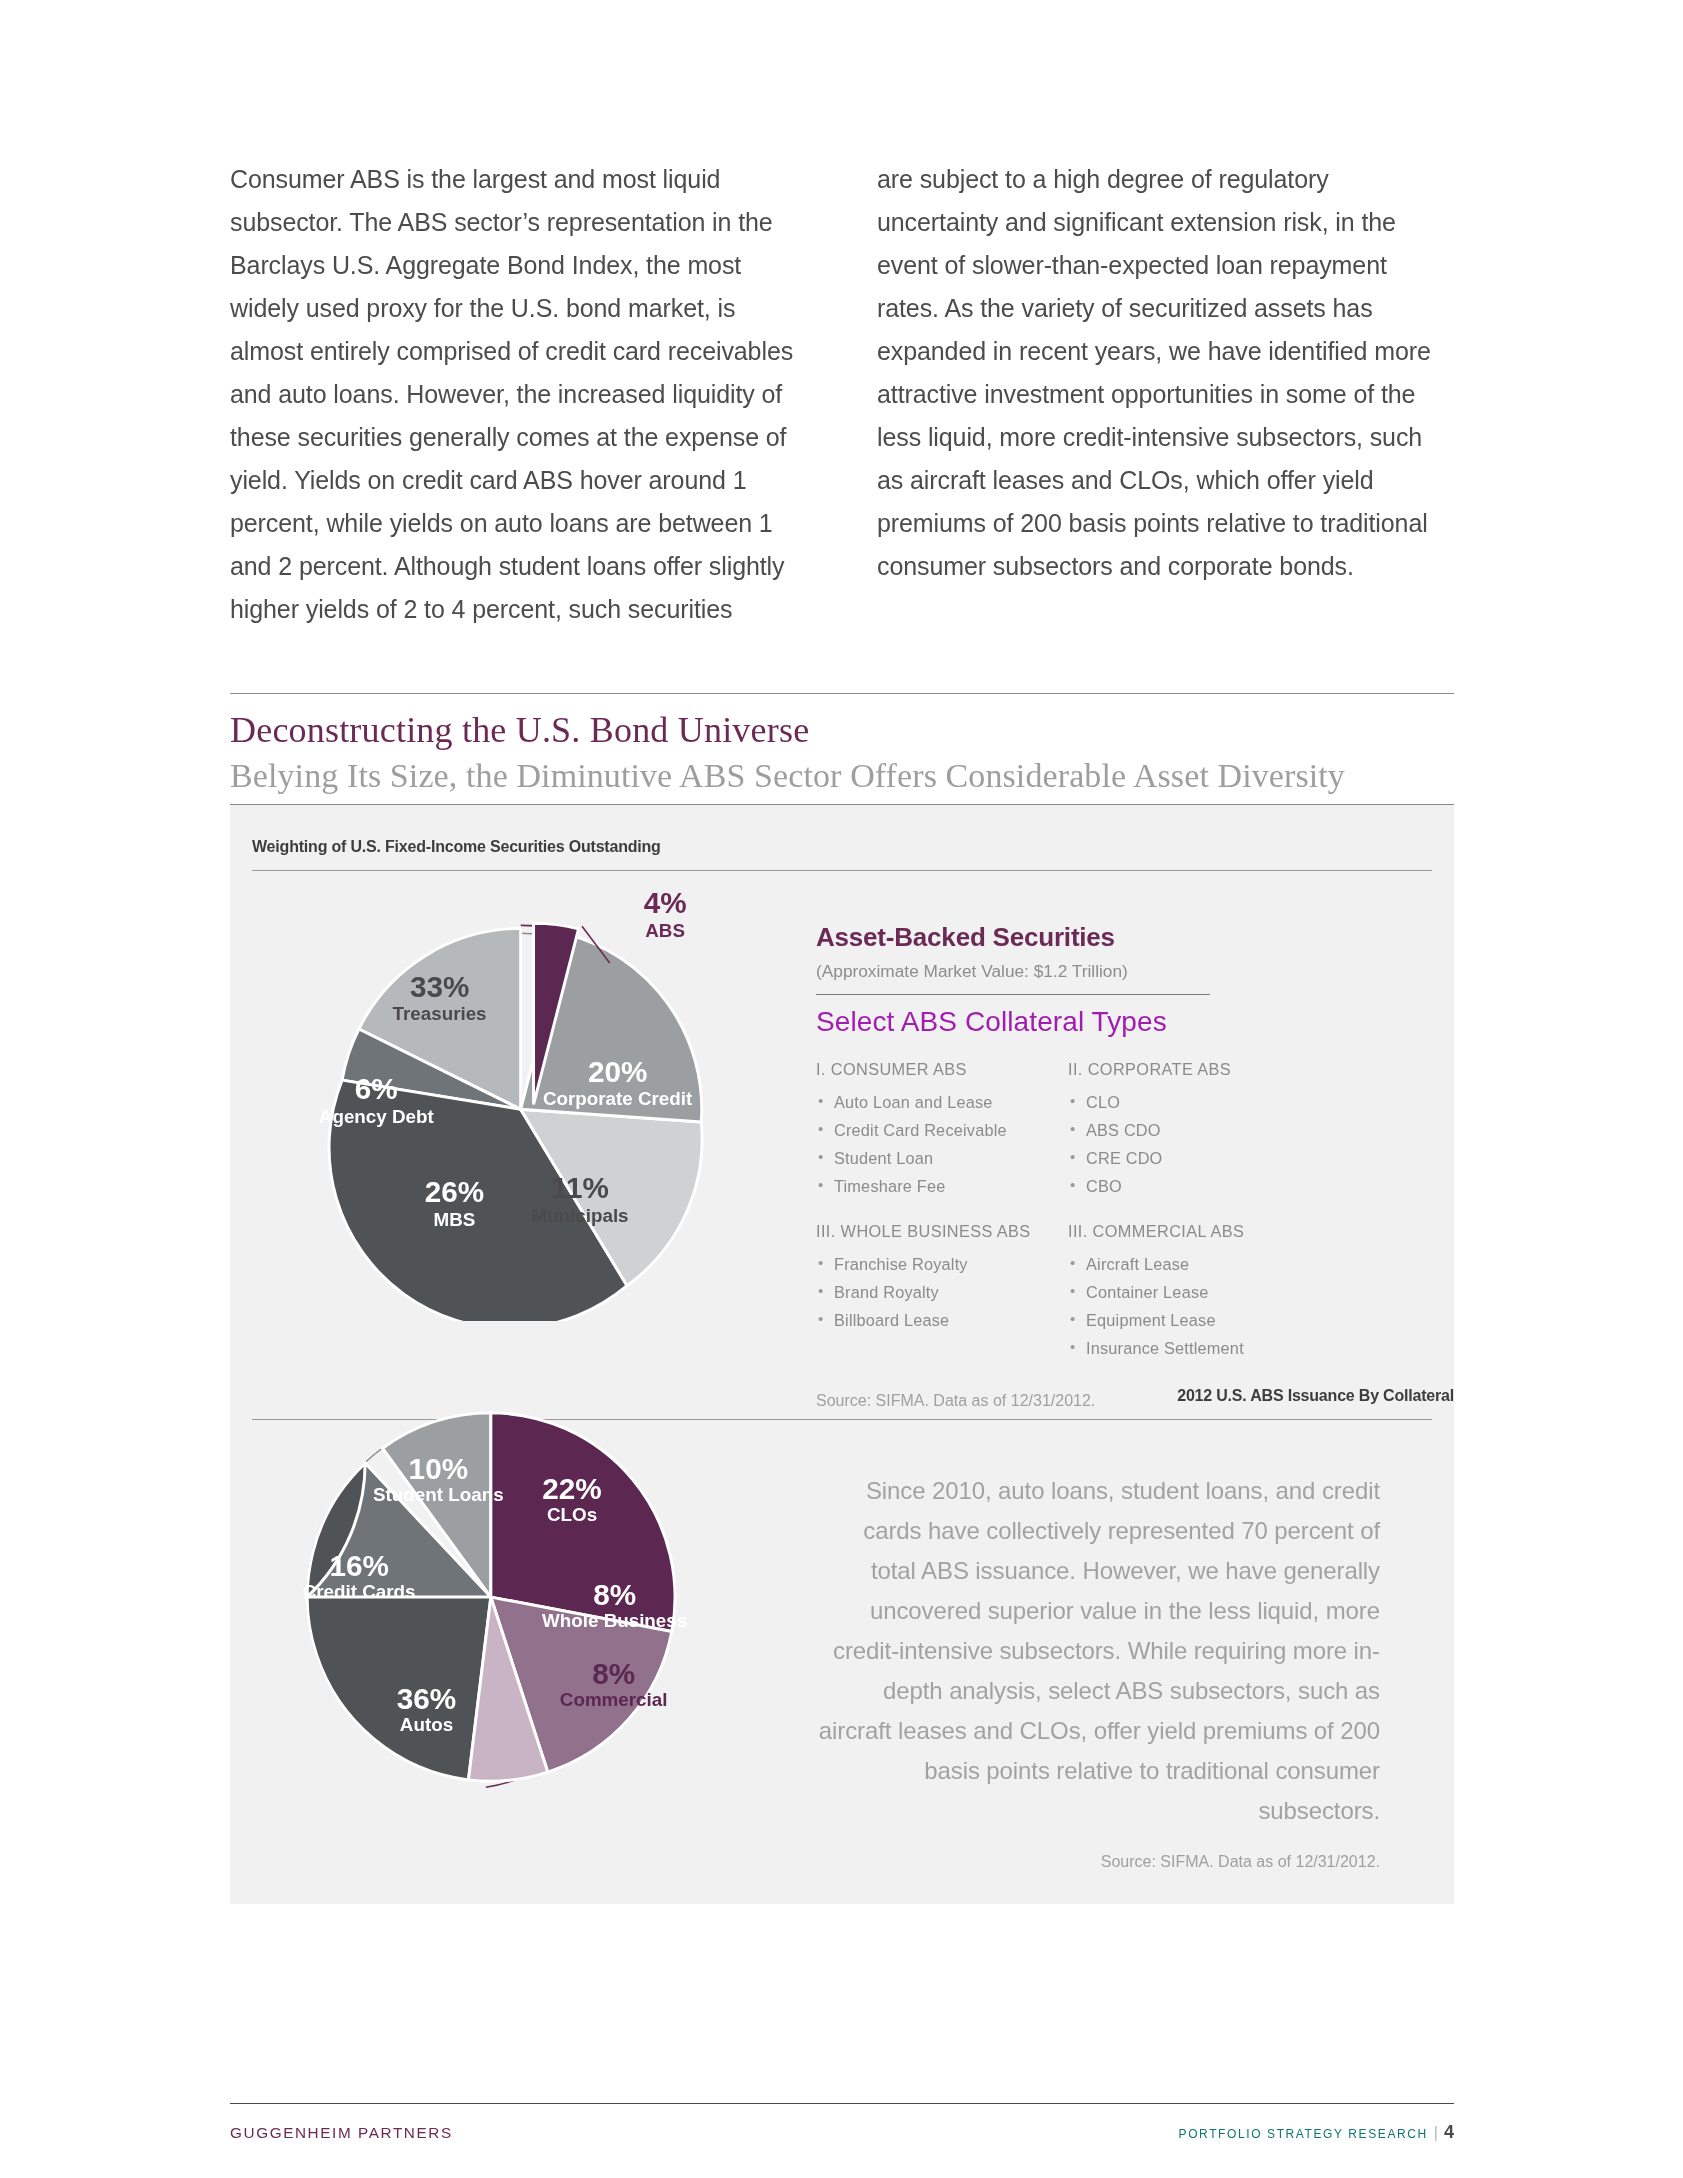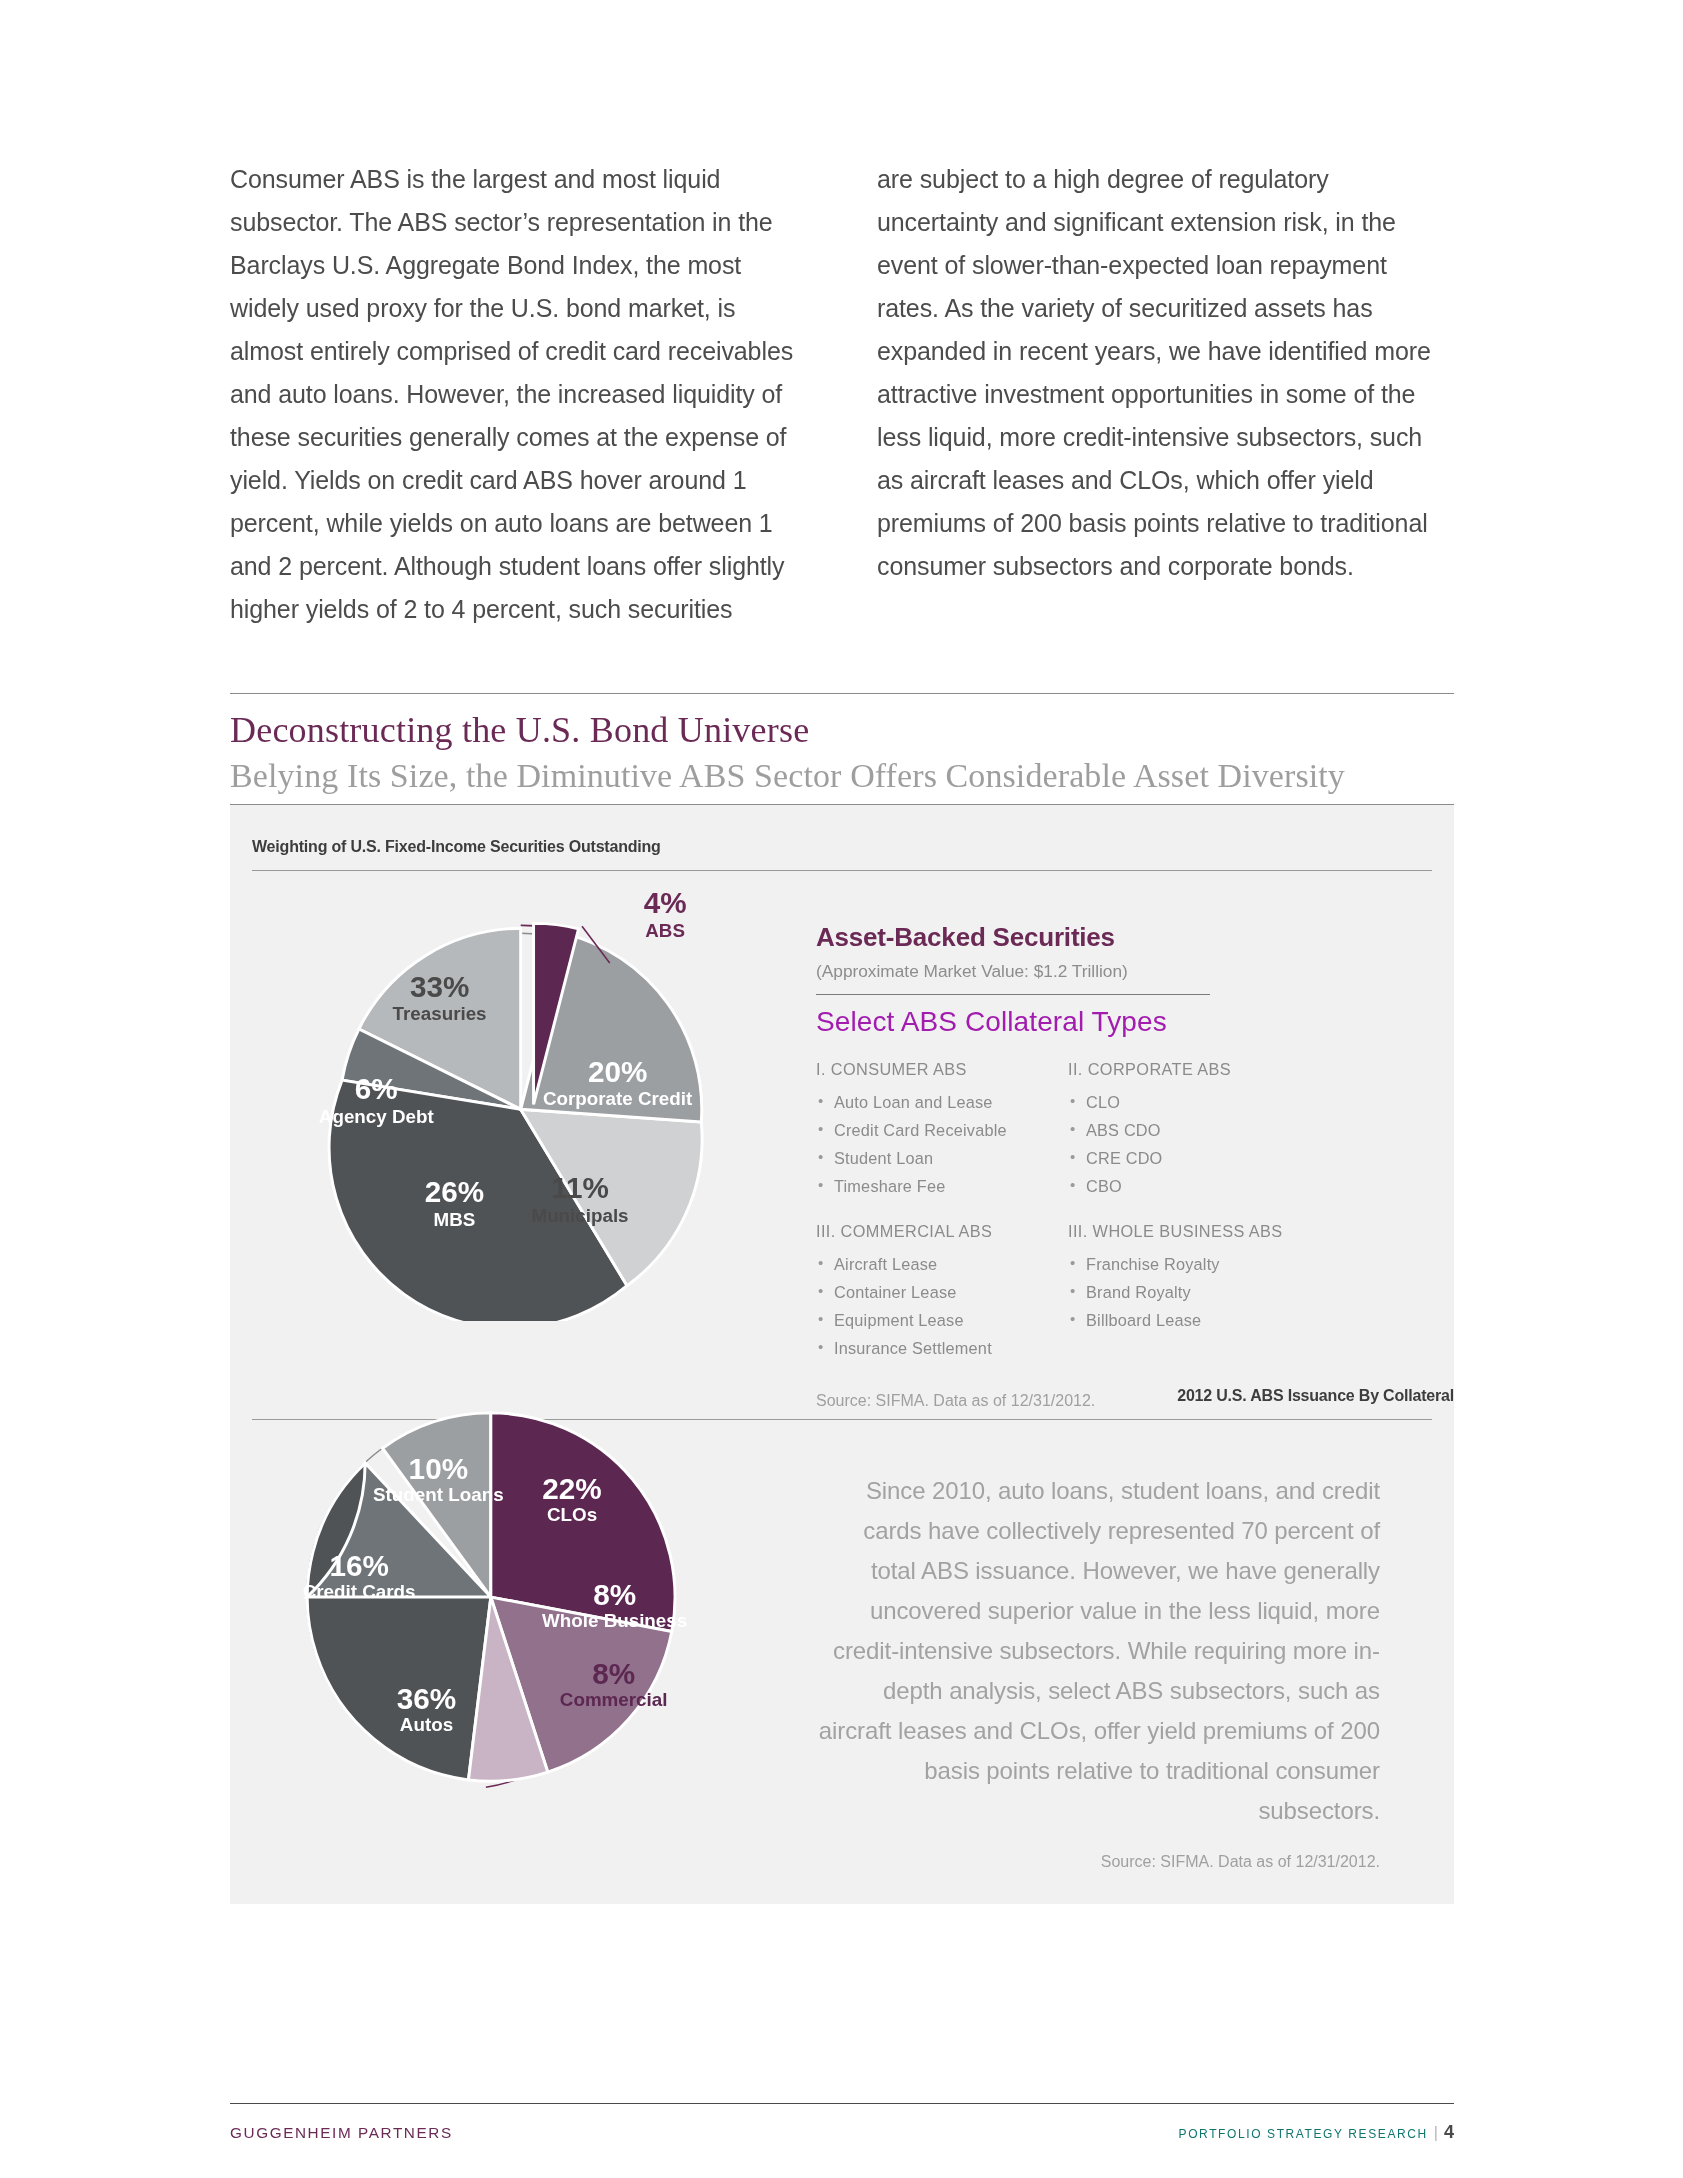--- a/index.html
+++ b/index.html
@@ -251,36 +251,36 @@
           <div class="cat-block">
             <div class="cat-head">II. CORPORATE ABS</div>
             <ul class="cat-list">
               <li>CLO</li>
               <li>ABS CDO</li>
               <li>CRE CDO</li>
               <li>CBO</li>
             </ul>
           </div>
           <div class="cat-block">
+            <div class="cat-head">III. WHOLE BUSINESS ABS</div>
+            <ul class="cat-list">
+              <li>Franchise Royalty</li>
+              <li>Brand Royalty</li>
+              <li>Billboard Lease</li>
+            </ul>
+          </div>
+          <div class="cat-block">
             <div class="cat-head">III. COMMERCIAL ABS</div>
             <ul class="cat-list">
               <li>Aircraft Lease</li>
               <li>Container Lease</li>
               <li>Equipment Lease</li>
               <li>Insurance Settlement</li>
             </ul>
           </div>
-          <div class="cat-block">
-            <div class="cat-head">III. WHOLE BUSINESS ABS</div>
-            <ul class="cat-list">
-              <li>Franchise Royalty</li>
-              <li>Brand Royalty</li>
-              <li>Billboard Lease</li>
-            </ul>
-          </div>
         </div>
 
         <div class="src">Source: SIFMA. Data as of 12/31/2012.</div>
       </div>
     </div>
 
     <div class="block2">
       <div class="panel-title">2012 U.S. ABS Issuance By Collateral</div>
       <div class="panel-rule"></div>
 

